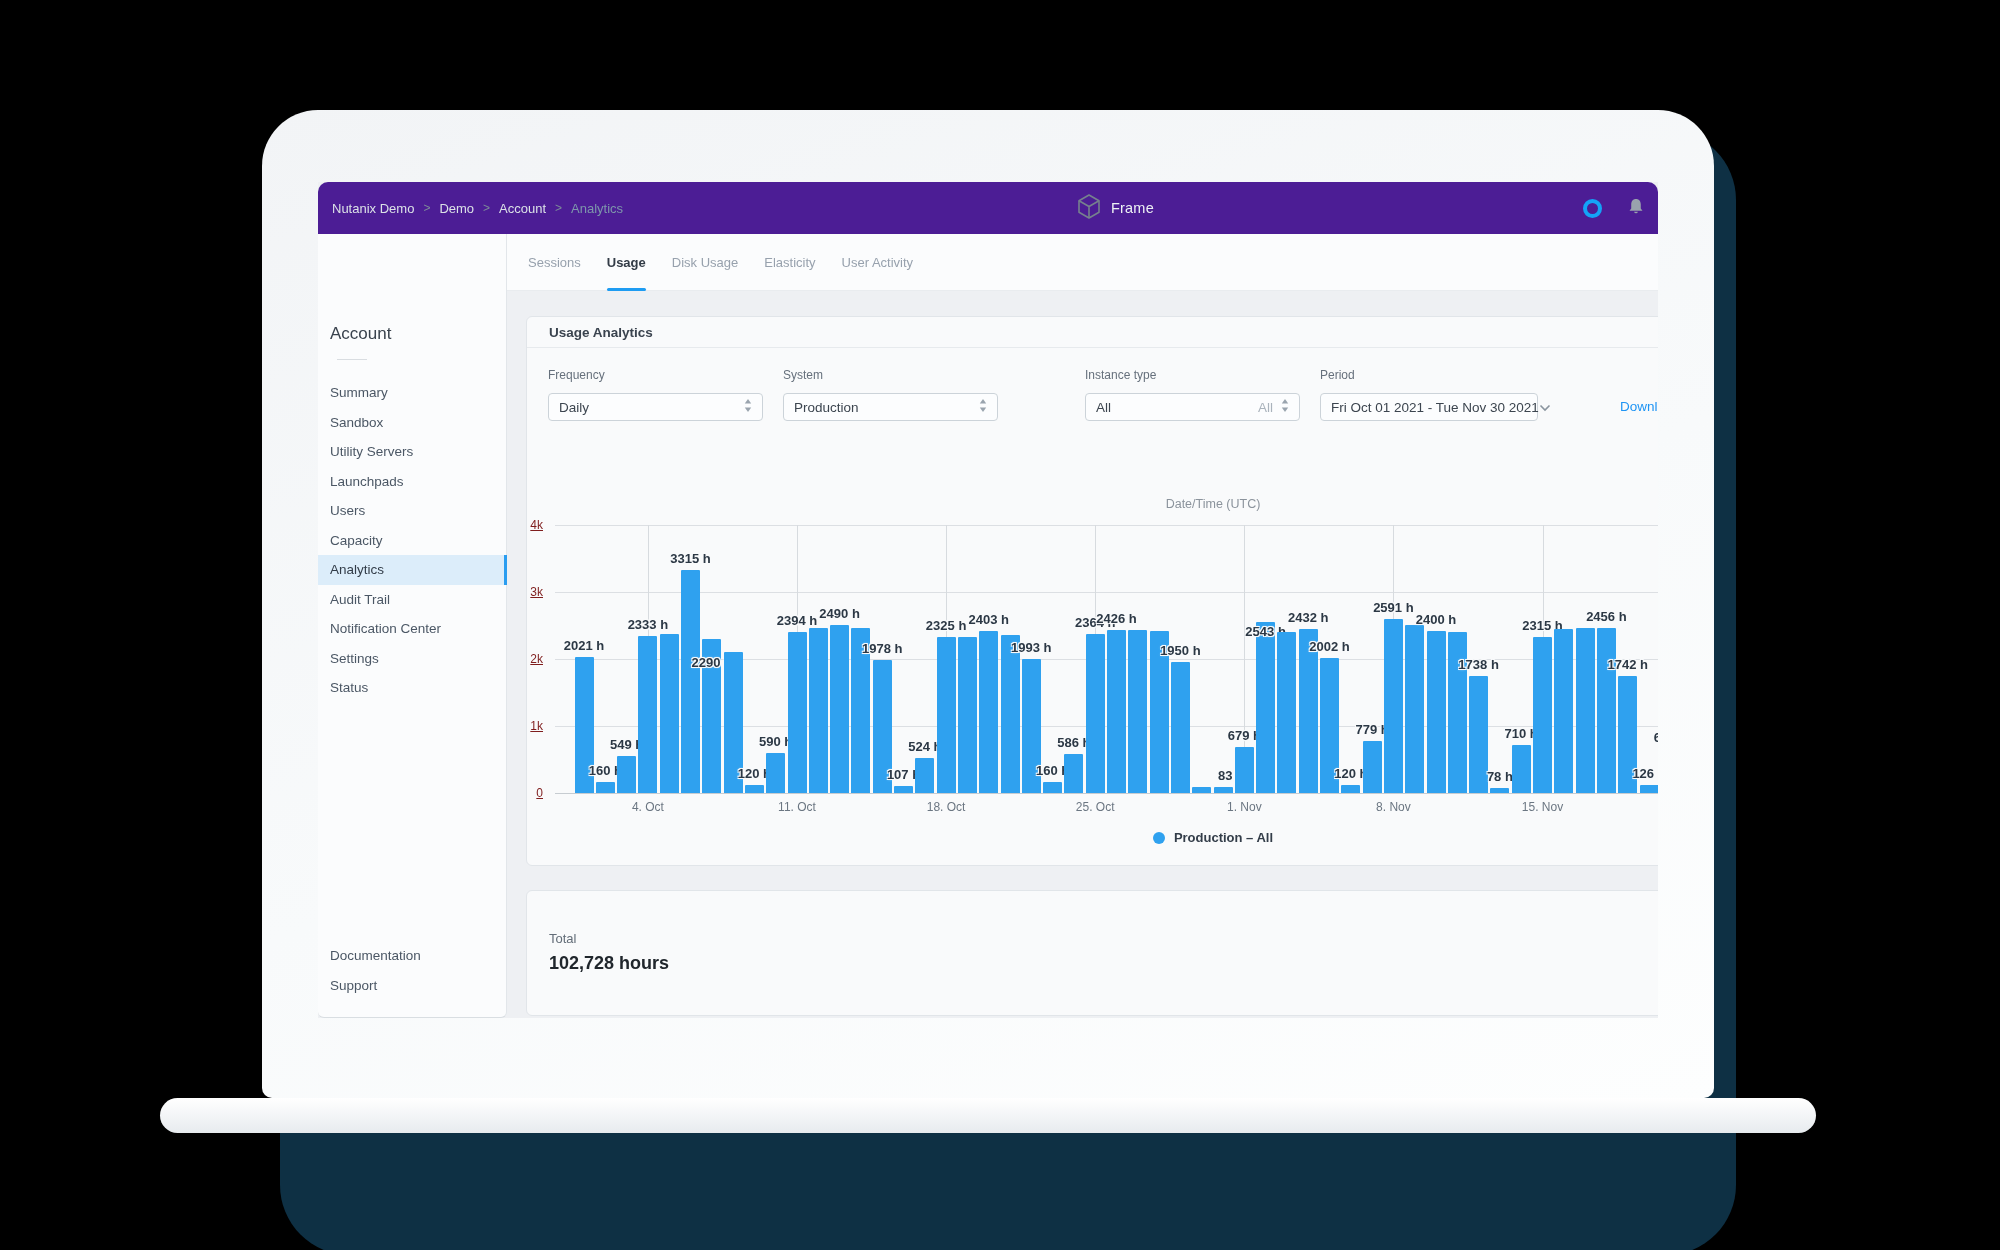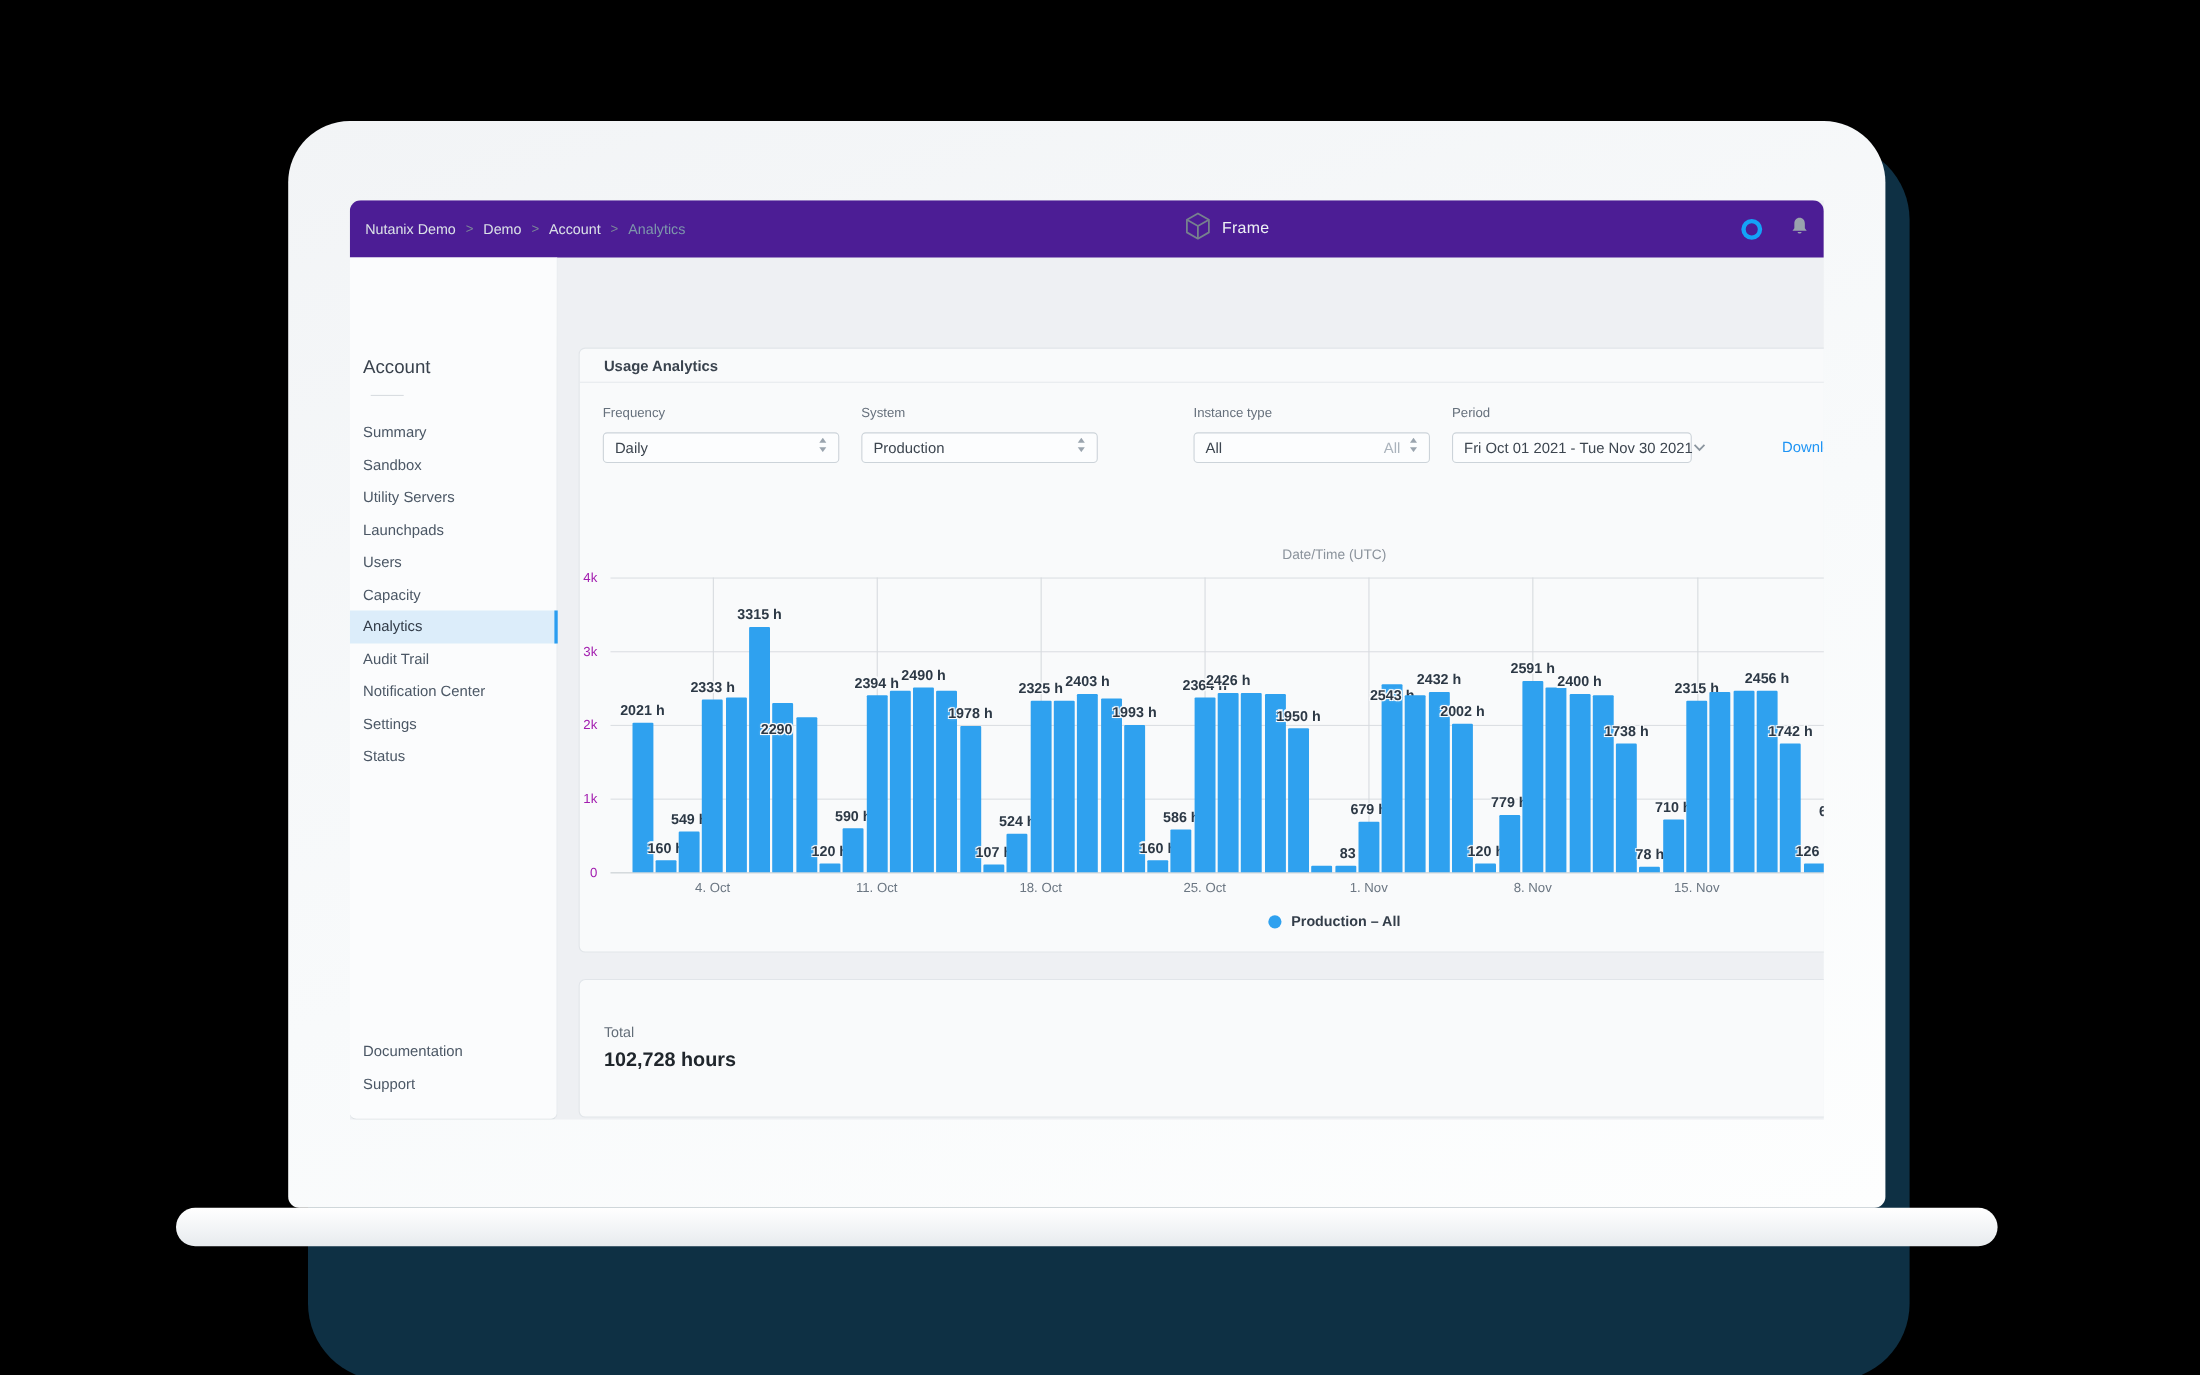--- a/index.html
+++ b/index.html
@@ -64,21 +64,21 @@
   .select .secondary{font-size:13.5px;color:#aab3bc;margin-right:8px;}
   #download-link{position:absolute;left:1302px;top:217px;font-size:13.5px;color:#1e94f4;cursor:pointer;white-space:nowrap;}
   
   #chart-title{position:absolute;left:595px;top:288px;width:600px;text-align:center;
                font-size:17.5px;color:#3a4049;}
   #chart-subtitle{position:absolute;left:595px;top:315px;width:600px;text-align:center;
                   font-size:12.5px;color:#8b939c;}
   .grid-h{position:absolute;left:237px;width:1320px;height:1px;background:#dcdfe3;}
   .grid-h.zero{background:#c7ccd1;}
   .grid-v{position:absolute;top:343px;width:1px;height:268px;background:#d7dbdf;}
-  .ytick{position:absolute;left:193px;width:32px;text-align:right;font-size:12px;color:#a21caf;}
+  .ytick{position:absolute;left:193px;width:32px;text-align:right;font-size:12px;color:#7f1d1d;text-decoration:underline;}
   .xtick{position:absolute;top:618px;width:60px;text-align:center;font-size:12px;color:#6b7682;}
   .bar{position:absolute;width:19px;background:#2fa1ef;border-radius:1px 1px 0 0;}
   .bar-label{position:absolute;width:64px;text-align:center;font-size:13px;font-weight:bold;color:#2c3845;
              text-shadow:-1px -1px 0 #f9fafb,1px -1px 0 #f9fafb,-1px 1px 0 #f9fafb,1px 1px 0 #f9fafb,0 0 3px #f9fafb;
              white-space:nowrap;}
   #legend{position:absolute;left:595px;top:648px;width:600px;display:flex;justify-content:center;
           align-items:center;gap:9px;}
   #legend .dot{width:12px;height:12px;border-radius:50%;}
   #legend .legend-text{font-size:13px;font-weight:bold;color:#333d49;}
   
@@ -142,20 +142,29 @@
             <div class="side-item">Settings</div>
             <div class="side-item">Status</div>
           </div>
         <div id="sidebar-footer">
             <div class="side-footer-item">Documentation</div>
             <div class="side-footer-item">Support</div>
           </div>
 
       </div>
 
+      <div id="tabstrip">
+        <div id="tabs">
+            <div class="tab">Sessions</div>
+            <div class="tab active">Usage</div>
+            <div class="tab">Disk Usage</div>
+            <div class="tab">Elasticity</div>
+            <div class="tab">User Activity</div>
+          </div>
+      </div>
 
       <div id="card-usage" class="card">
         <div id="panel-header">
           <span id="panel-title">Usage Analytics</span>
         </div>
       </div>
 
       <div id="filters-layer">
           <div class="filter-label" style="left: 230px;">Frequency</div>
           <div class="select" style="left: 230px; width: 215px;">

